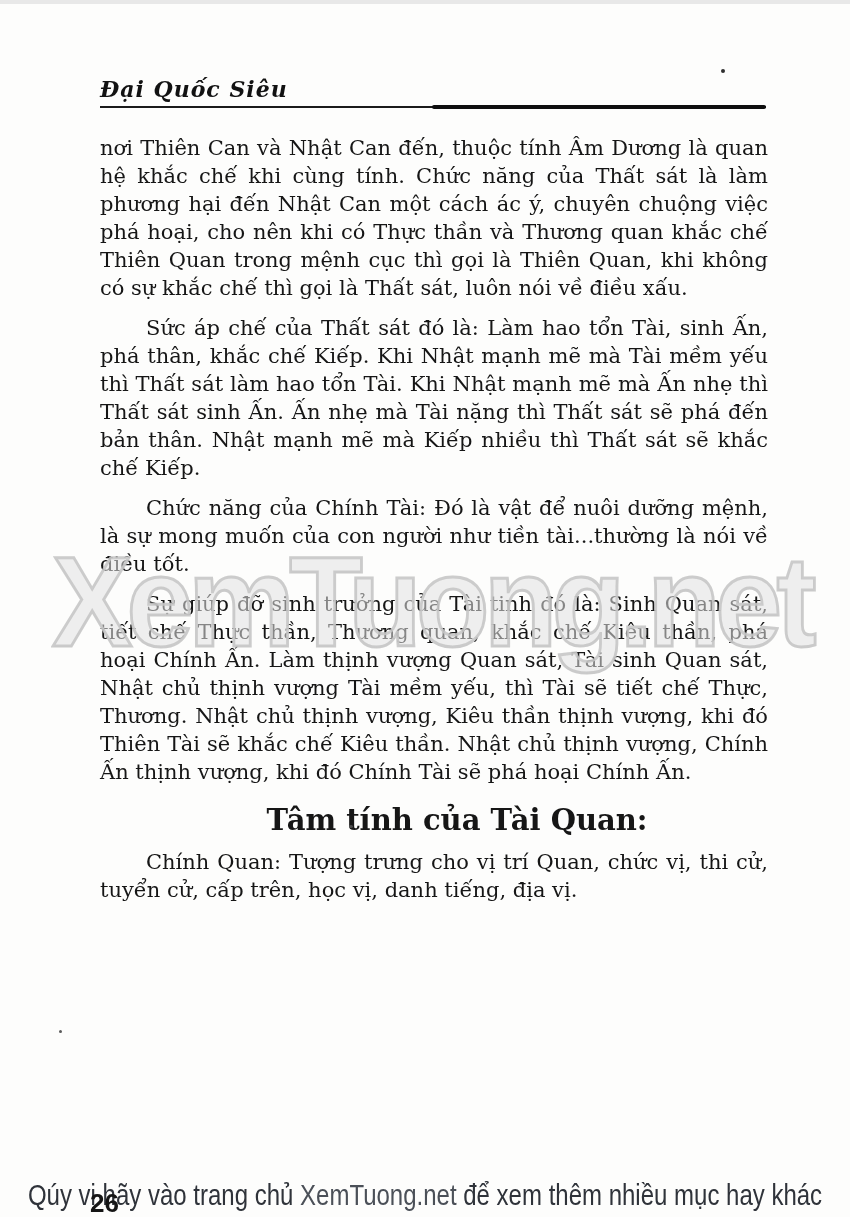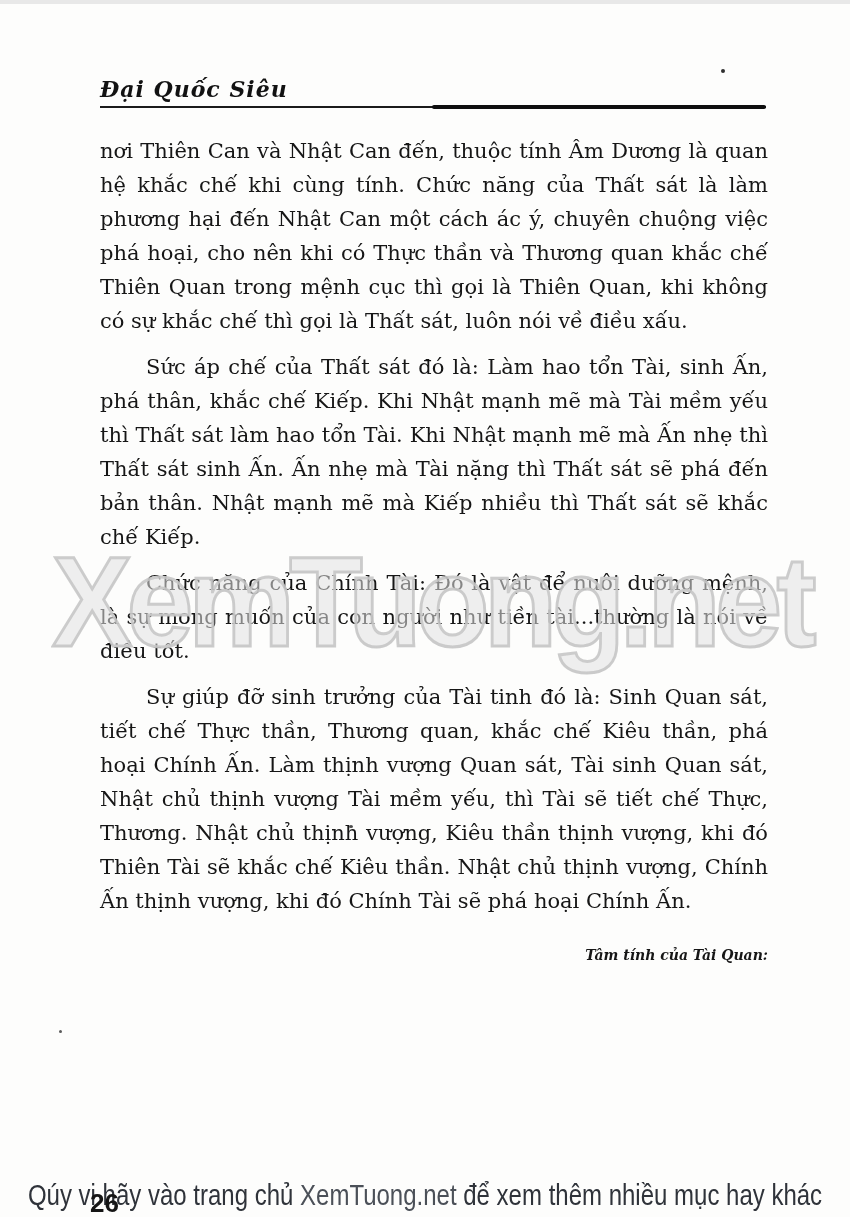--- a/index.html
+++ b/index.html
@@ -45,34 +45,33 @@
     z-index: 2;
   }
 
   
   .content {
     position: absolute;
     left: 100px;
     top: 130px;
     width: 668px;
     font-size: 21px;
-    line-height: 34px;
+    line-height: 28px;
     text-align: justify;
     color: #161616;
     z-index: 1;
   }
   .para { margin: 0 0 12px 0; text-indent: 46px; }
   .para.flush { text-indent: 0; }
   .section-heading {
     font-weight: bold;
-    font-size: 14px;
+    font-size: 29px;
     margin: 20px 0 14px 0;
     text-indent: 46px;
-    text-align: right;
-    font-style: italic;
+    text-align: center;
   }
 
   
   .watermark {
     position: absolute;
     left: 52px;
     top: 528px;
     white-space: nowrap;
     font-family: "Liberation Sans", sans-serif;
     font-weight: bold;
@@ -129,20 +128,21 @@
   <div class="running-header">Đại Quốc Siêu</div>
   <div class="header-rule"></div>
   <div class="header-rule-thick"></div>
 
   <div class="content">
     <p class="para flush">nơi Thiên Can và Nhật Can đến, thuộc tính Âm Dương là quan hệ khắc chế khi cùng tính. Chức năng của Thất sát là làm phương hại đến Nhật Can một cách ác ý, chuyên chuộng việc phá hoại, cho nên khi có Thực thần và Thương quan khắc chế Thiên Quan trong mệnh cục thì gọi là Thiên Quan, khi không có sự khắc chế thì gọi là Thất sát, luôn nói về điều xấu.</p>
     <p class="para">Sức áp chế của Thất sát đó là: Làm hao tổn Tài, sinh Ấn, phá thân, khắc chế Kiếp. Khi Nhật mạnh mẽ mà Tài mềm yếu thì Thất sát làm hao tổn Tài. Khi Nhật mạnh mẽ mà Ấn nhẹ thì Thất sát sinh Ấn. Ấn nhẹ mà Tài nặng thì Thất sát sẽ phá đến bản thân. Nhật mạnh mẽ mà Kiếp nhiều thì Thất sát sẽ khắc chế Kiếp.</p>
     <p class="para">Chức năng của Chính Tài: Đó là vật để nuôi dưỡng mệnh, là sự mong muốn của con người như tiền tài...thường là nói về điều tốt.</p>
     <p class="para">Sự giúp đỡ sinh trưởng của Tài tinh đó là: Sinh Quan sát, tiết chế Thực thần, Thương quan, khắc chế Kiêu thần, phá hoại Chính Ấn. Làm thịnh vượng Quan sát, Tài sinh Quan sát, Nhật chủ thịnh vượng Tài mềm yếu, thì Tài sẽ tiết chế Thực, Thương. Nhật chủ thịnh vượng, Kiêu thần thịnh vượng, khi đó Thiên Tài sẽ khắc chế Kiêu thần. Nhật chủ thịnh vượng, Chính Ấn thịnh vượng, khi đó Chính Tài sẽ phá hoại Chính Ấn.</p>
     <p class="section-heading">Tâm tính của Tài Quan:</p>
+    <p class="para">Chính Quan: Tượng trưng cho vị trí Quan, chức vị, thi cử, tuyển cử, cấp trên, học vị, danh tiếng, địa vị.</p>
   </div>
 
   <div class="watermark">XemTuong.net</div>
 
   <div class="footer-promo">
     <span>Qúy vị hãy vào trang chủ </span><span class="footer-site">XemTuong.net</span><span> để xem thêm nhiều mục hay khác</span>
   </div>
 
   <div class="page-number">26</div>
 

